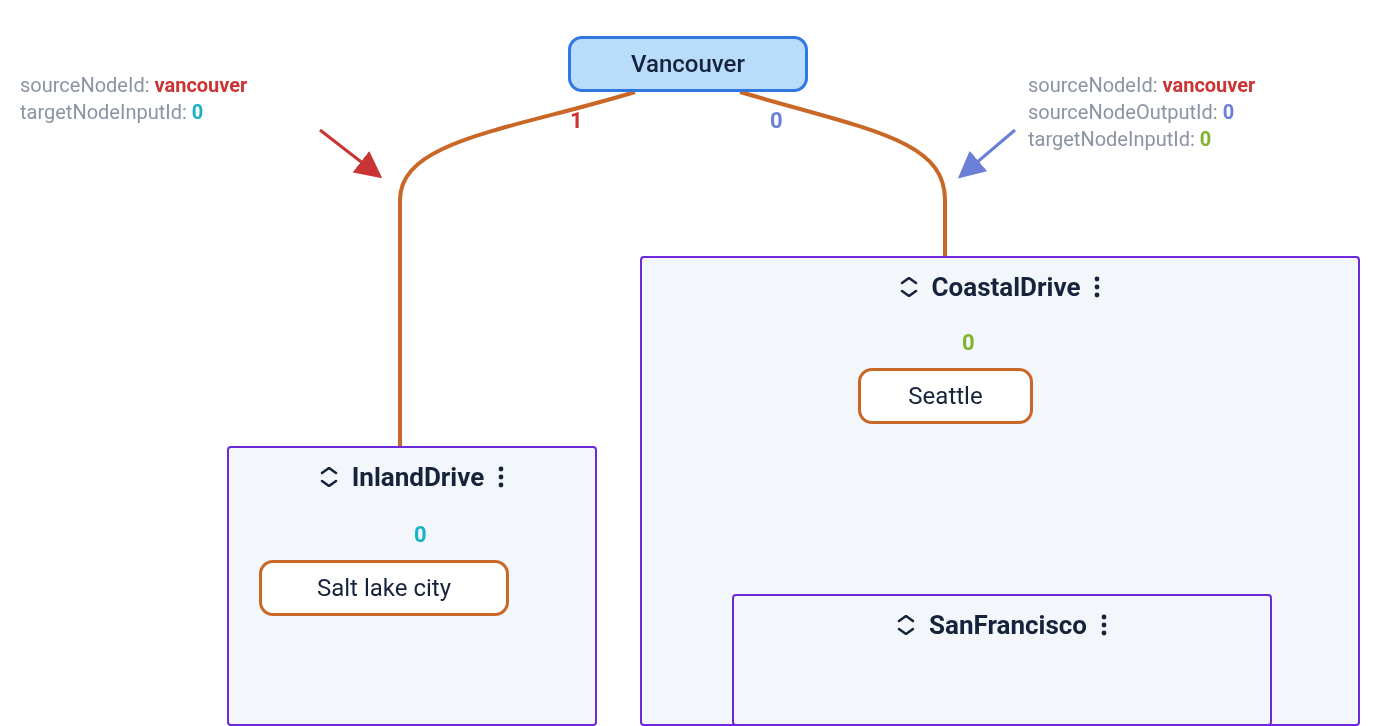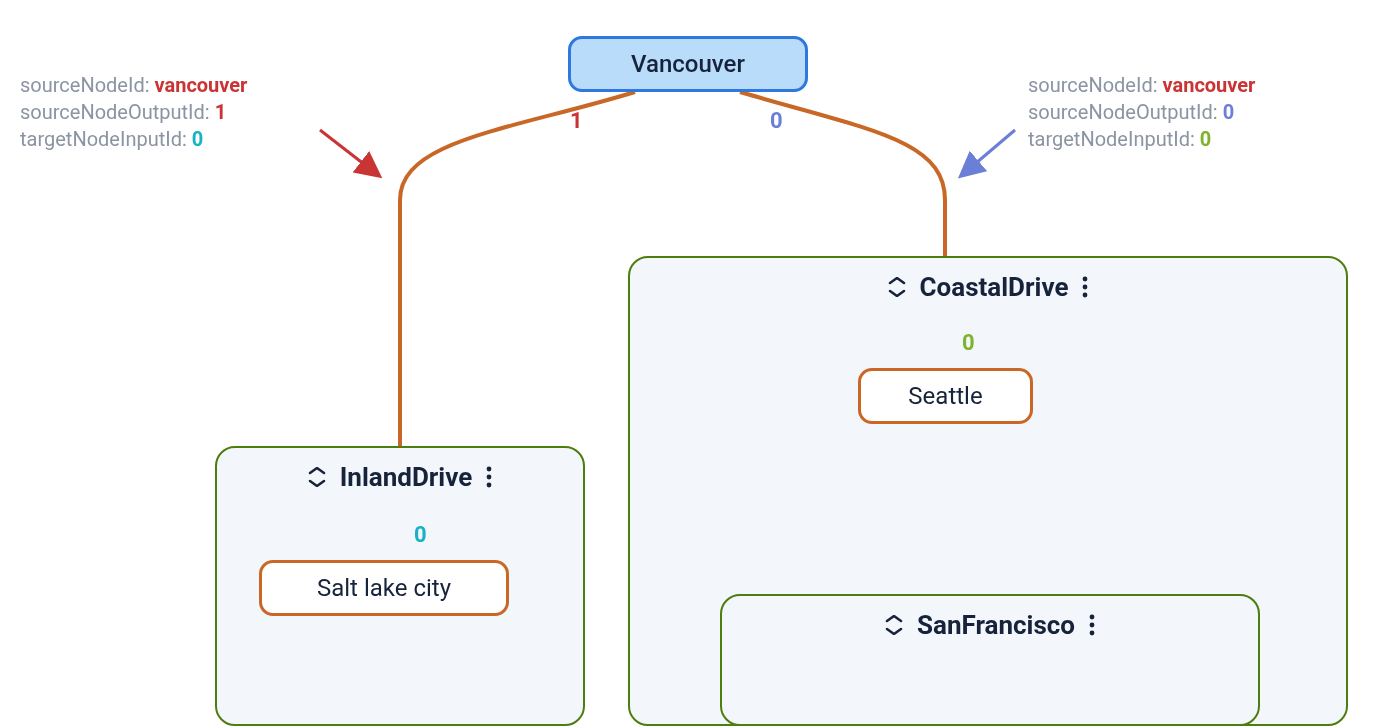--- a/index.html
+++ b/index.html
@@ -35,22 +35,23 @@
     background: #ffffff;
     border: 3px solid #c96826;
     height: 56px;
     font-weight: 400;
   }
 
   
   .group {
     position: absolute;
     background: #f3f6fb;
-    border: 2px solid #4d7c0f;
-    border-radius: 20px;
+    border: 2px solid #6d28d9;
+    border-radius: 4px;
+    margin-left: 12px;
   }
   .group-header {
     display: flex;
     align-items: center;
     justify-content: center;
     gap: 14px;
     padding: 14px 0 10px 0;
   }
   .group-title {
     font-size: 26px;
@@ -134,24 +135,20 @@
 
   <div class="port-label c-red" style="left:570px; top:108px;">1</div>
   <div class="port-label c-blue" style="left:770px; top:108px;">0</div>
 
   <div class="annot" style="left:20px; top:72px;">
     <div class="line">
       <span>sourceNodeId:</span>
       <span class="val-red">vancouver</span>
     </div>
     <div class="line">
-      <span>sourceNodeOutputId:</span>
-      <span class="val-red">1</span>
-    </div>
-    <div class="line">
       <span>targetNodeInputId:</span>
       <span class="val-teal">0</span>
     </div>
   </div>
 
   <div class="annot" style="left:1028px; top:72px;">
     <div class="line">
       <span>sourceNodeId:</span>
       <span class="val-red">vancouver</span>
     </div>

